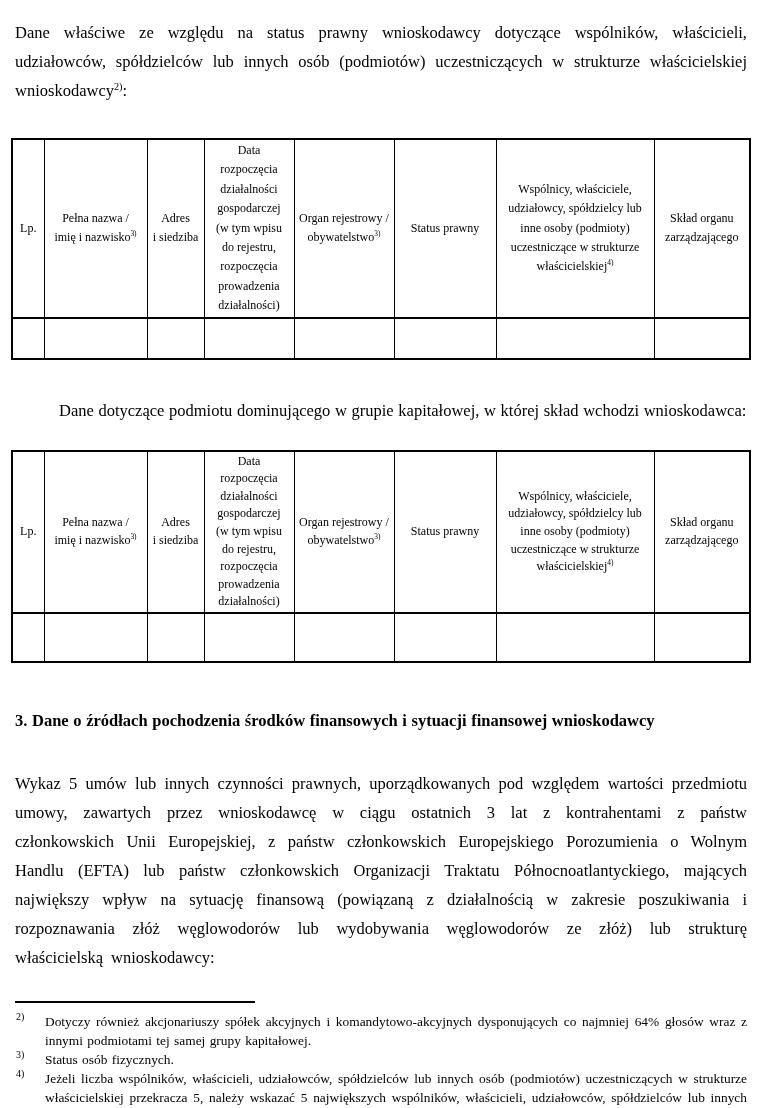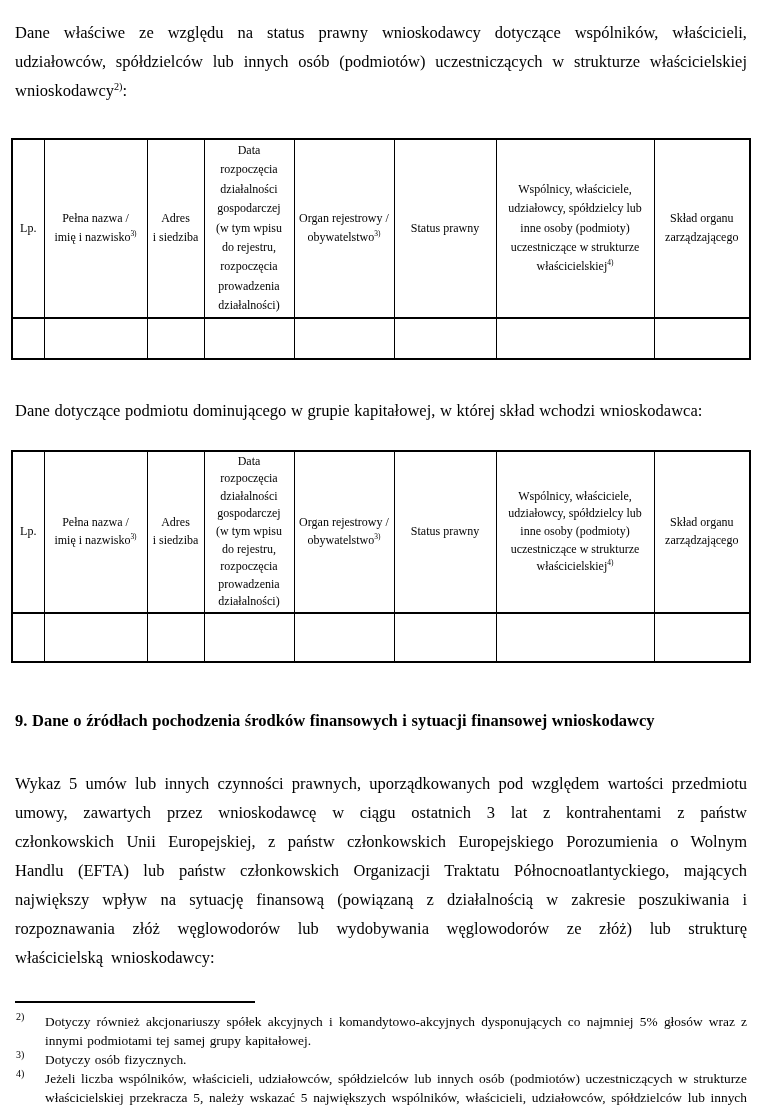--- a/index.html
+++ b/index.html
@@ -11,21 +11,21 @@
     color:#000000;
     overflow-x:hidden;
   }
   .page { padding:7px 13px 8px 15px; }
 
   .para {
     font-size:16.5px; line-height:29px;
     text-align:justify;
     word-spacing:4.5px;
   }
-  .para.single { word-spacing:0.5px; white-space:nowrap; }
+  .para.single { word-spacing:0.5px; white-space:nowrap;margin-left:44px; }
   .para-intro { margin-bottom:33px;margin-top:11px; }
   .para-dominant { margin-top:36px; margin-bottom:25px; }
   .section-heading {
     font-size:16.5px; line-height:29px; font-weight:bold;
     margin-top:43px; white-space:nowrap; word-spacing:0.5px;
   }
   .para-wykaz { margin-top:34px; word-spacing:4px; }
 
   sup { font-size:0.62em; vertical-align:super; line-height:0; }
 
@@ -205,35 +205,35 @@
           <td class="empty-cell">&nbsp;</td>
           <td class="empty-cell">&nbsp;</td>
           <td class="empty-cell">&nbsp;</td>
           <td class="empty-cell">&nbsp;</td>
           <td class="empty-cell">&nbsp;</td>
           <td class="empty-cell">&nbsp;</td>
         </tr>
       </tbody>
   </table>
 
-  <h3 class="section-heading">9. Dane o źródłach pochodzenia środków finansowych i sytuacji finansowej wnioskodawcy</h3>
+  <h3 class="section-heading">3. Dane o źródłach pochodzenia środków finansowych i sytuacji finansowej wnioskodawcy</h3>
 
   <p class="para para-wykaz">Wykaz 5 umów lub innych czynności prawnych, uporządkowanych pod względem wartości przedmiotu umowy, zawartych przez wnioskodawcę w ciągu ostatnich 3 lat z kontrahentami z państw członkowskich Unii Europejskiej, z państw członkowskich Europejskiego Porozumienia o Wolnym Handlu (EFTA) lub państw członkowskich Organizacji Traktatu Północnoatlantyckiego, mających największy wpływ na sytuację finansową (powiązaną z działalnością w zakresie poszukiwania i rozpoznawania złóż węglowodorów lub wydobywania węglowodorów ze złóż) lub strukturę właścicielską wnioskodawcy:</p>
 
   <div class="footnotes-block">
     <div class="fn-rule"></div>
 
     <div class="fn-item">
       <span class="fn-marker">2)</span>
-      <span class="fn-text">Dotyczy również akcjonariuszy spółek akcyjnych i komandytowo-akcyjnych dysponujących co najmniej 5% głosów wraz z innymi podmiotami tej samej grupy kapitałowej.</span>
+      <span class="fn-text">Dotyczy również akcjonariuszy spółek akcyjnych i komandytowo-akcyjnych dysponujących co najmniej 64% głosów wraz z innymi podmiotami tej samej grupy kapitałowej.</span>
     </div>
 
     <div class="fn-item">
       <span class="fn-marker">3)</span>
-      <span class="fn-text">Dotyczy osób fizycznych.</span>
+      <span class="fn-text">Status osób fizycznych.</span>
     </div>
 
     <div class="fn-item">
       <span class="fn-marker">4)</span>
       <span class="fn-text">Jeżeli liczba wspólników, właścicieli, udziałowców, spółdzielców lub innych osób (podmiotów) uczestniczących w strukturze właścicielskiej przekracza 5, należy wskazać 5 największych wspólników, właścicieli, udziałowców, spółdzielców lub innych osób (podmiotów) uczestniczących w strukturze właścicielskiej.</span>
     </div>
   </div>
 
 </div>
 

